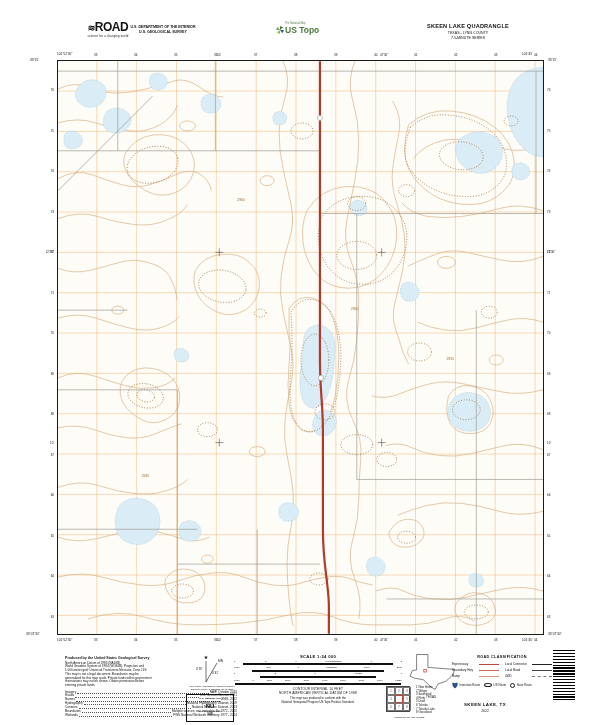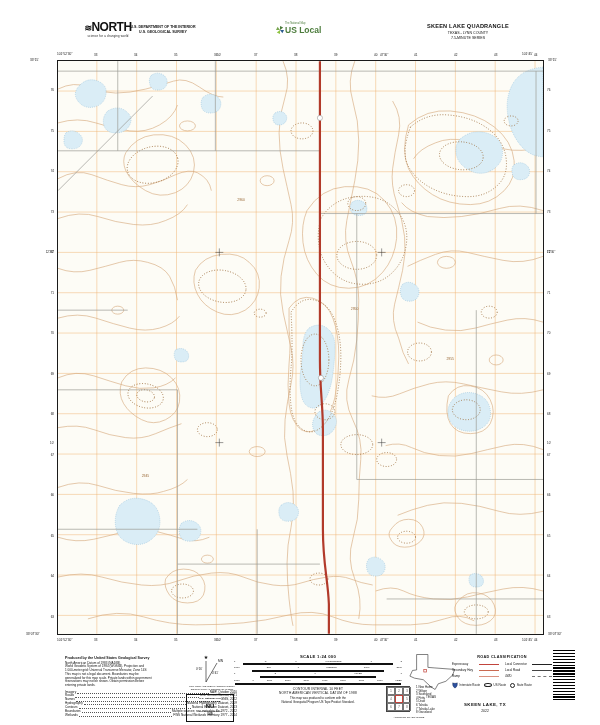--- a/index.html
+++ b/index.html
@@ -94,37 +94,37 @@
   .sheet-id { left:410px; top:702px; width:150px; text-align:center; }
   .sheet-title { font-size:4.4px; font-weight:bold; letter-spacing:0.4px; }
   .sheet-year { font-size:3.4px; margin-top:1.5px; }
 </style>
 </head>
 <body>
 
 <div class="sheet">
 
   <div class="abs usgs-logo">
-    <div class="usgs-word"><span class="usgs-wave">≋</span><span>NORTH</span></div>
+    <div class="usgs-word"><span class="usgs-wave">≋</span><span>ROAD</span></div>
     <div class="usgs-tag">science for a changing world</div>
   </div>
   <div class="abs dept">
     <div>U.S. DEPARTMENT OF THE INTERIOR</div>
     <div>U.S. GEOLOGICAL SURVEY</div>
   </div>
   <div class="abs ustopo">
     <div class="ustopo-brand">The National Map</div>
     <div class="ustopo-row">
       <svg width="8" height="8" viewBox="0 0 10 10">
         <polygon points="5,5 5,0 9,2" fill="#4c7c3c"></polygon>
         <polygon points="5,5 10,5 8,9" fill="#2e5d8e"></polygon>
         <polygon points="5,5 5,10 1,8" fill="#8fc341"></polygon>
         <polygon points="5,5 0,5 2,1" fill="#79a651"></polygon>
       </svg>
-      <span class="ustopo-word">US Local</span>
+      <span class="ustopo-word">US Topo</span>
     </div>
   </div>
   <div class="abs title-block">
     <div class="title-1">SKEEN LAKE QUADRANGLE</div>
     <div class="title-2">TEXAS - LYNN COUNTY</div>
     <div class="title-3">7.5-MINUTE SERIES</div>
   </div>
 
   <span class="coordlab" style="left:57px;top:52px;">101°52'30"</span>
   <span class="coordlab" style="left:30px;top:58px;">33°15'</span>

